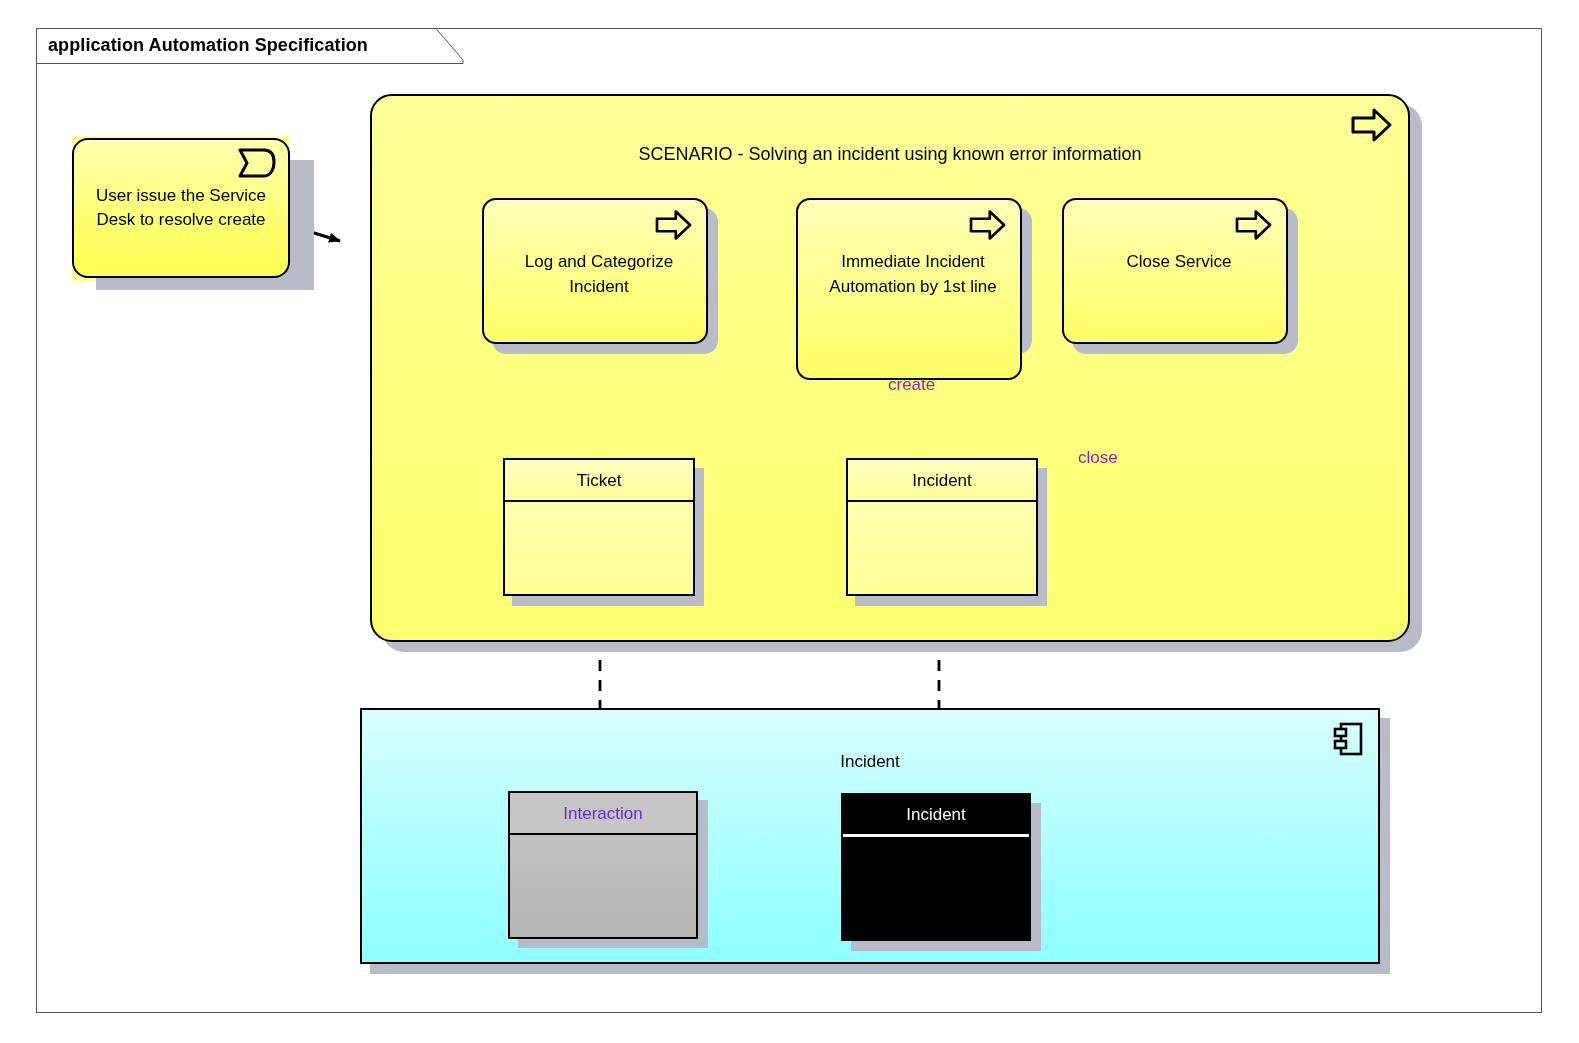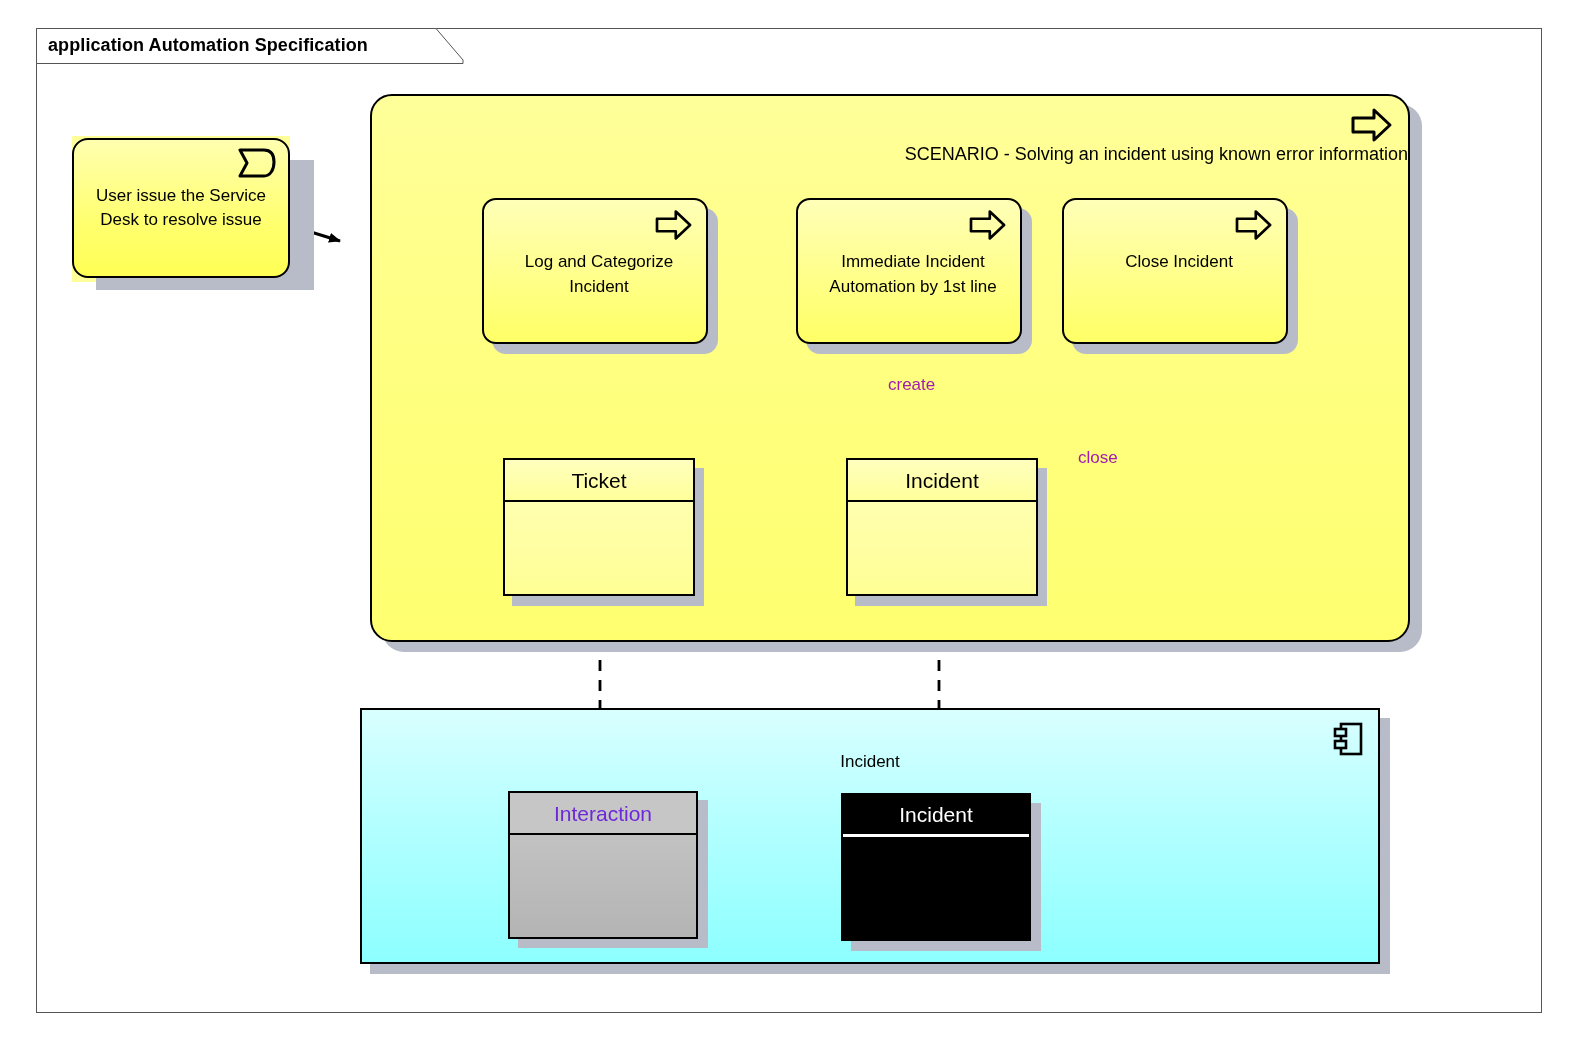--- a/index.html
+++ b/index.html
@@ -85,21 +85,21 @@
   .scenario {
     position: absolute;
     box-sizing: border-box;
     border: 2.5px solid #000000;
     border-radius: 22px;
     background: linear-gradient(to bottom, #ffff9a 0%, #ffff80 50%, #ffff70 100%);
   }
   .scenario-title {
     position: absolute;
     left: 0; right: 0;
-    text-align: right;
+    text-align: center;
     font-size: 18px;
     color: #000000;
     white-space: nowrap;
   }
 
   
   .process {
     position: absolute;
     box-sizing: border-box;
     border: 2.5px solid #000000;
@@ -124,21 +124,21 @@
   .clsbox .cls-head {
     position: relative;
     box-sizing: border-box;
     height: 42px;
     border-bottom: 2.5px solid #000000;
     display: flex;
     align-items: center;
     justify-content: center;
   }
   .clsbox .cls-name {
-    font-size: 21px;
+    font-size: 17px;
     line-height: 1;
   }
   .clsbox .cls-body {
     box-sizing: border-box;
     height: calc(100% - 42px);
   }
 
   .cls-yellow { background: #ffffa0; }
   .cls-yellow .cls-head { background: linear-gradient(to bottom,#ffffbe,#ffff9b); }
   .cls-yellow .cls-body { background: linear-gradient(to bottom,#ffffb0,#ffff95); }
@@ -248,21 +248,21 @@
     <div class="frame-tab-label">application Automation Specification</div>
   </div>
 
   <div class="note-backplate" style="left:72px; top:136px; width:218px; height:146px;"></div>
   <div class="shadow" style="left:96px; top:160px; width:218px; height:130px;"></div>
   <div class="note" style="left:72px; top:138px; width:218px; height:140px;">
     <svg class="icon-svg" style="right:8px; top:4px;" width="46" height="38" viewBox="0 0 46 38">
       <path d="M6,6 L30,6 C38,6 40,12 40,18 C40,26 36,32 30,32 L6,32 L13,19 z" fill="none" stroke="#000000" stroke-width="3" stroke-linejoin="round"></path>
     </svg>
     <div class="note-text" style="top:44px;">User issue the Service</div>
-    <div class="note-text" style="top:68px;">Desk to resolve issue</div>
+    <div class="note-text" style="top:68px;">Desk to resolve create</div>
   </div>
 
   <div class="shadow" style="left:382px; top:104px; width:1040px; height:548px; border-radius:22px;"></div>
   <div class="scenario" style="left:370px; top:94px; width:1040px; height:548px;">
 
     <svg class="icon-svg" style="right:14px; top:10px;" width="44" height="38" viewBox="0 0 44 38">
       <path d="M3,12 L24,12 L24,4 L40,19 L24,34 L24,26 L3,26 z" fill="none" stroke="#000000" stroke-width="3" stroke-linejoin="round"></path>
     </svg>
 
     <div class="scenario-title" style="top:48px;">SCENARIO - Solving an incident using known error information</div>
@@ -271,34 +271,34 @@
   <div class="shadow" style="left:492px; top:208px; width:226px; height:146px; border-radius:14px;"></div>
   <div class="process" style="left:482px; top:198px; width:226px; height:146px;">
     <svg class="icon-svg" style="right:12px; top:8px;" width="40" height="34" viewBox="0 0 44 38">
       <path d="M3,12 L24,12 L24,4 L40,19 L24,34 L24,26 L3,26 z" fill="none" stroke="#000000" stroke-width="3" stroke-linejoin="round"></path>
     </svg>
     <div class="process-text" style="top:50px;">Log and Categorize</div>
     <div class="process-text" style="top:75px;">Incident</div>
   </div>
 
   <div class="shadow" style="left:806px; top:208px; width:226px; height:146px; border-radius:14px;"></div>
-  <div class="process" style="left:796px; top:198px; width:226px; height:146px;">
+  <div class="process" style="left:796px; top:198px; width:226px; height:182px;">
     <svg class="icon-svg" style="right:12px; top:8px;" width="40" height="34" viewBox="0 0 44 38">
       <path d="M3,12 L24,12 L24,4 L40,19 L24,34 L24,26 L3,26 z" fill="none" stroke="#000000" stroke-width="3" stroke-linejoin="round"></path>
     </svg>
     <div class="process-text" style="top:50px;">Immediate Incident</div>
     <div class="process-text" style="top:75px;">Automation by 1st line</div>
   </div>
 
   <div class="shadow" style="left:1072px; top:208px; width:226px; height:146px; border-radius:14px;"></div>
   <div class="process" style="left:1062px; top:198px; width:226px; height:146px;">
     <svg class="icon-svg" style="right:12px; top:8px;" width="40" height="34" viewBox="0 0 44 38">
       <path d="M3,12 L24,12 L24,4 L40,19 L24,34 L24,26 L3,26 z" fill="none" stroke="#000000" stroke-width="3" stroke-linejoin="round"></path>
     </svg>
-    <div class="process-text" style="top:50px;">Close Incident</div>
+    <div class="process-text" style="top:50px;">Close Service</div>
   </div>
 
   <div class="shadow" style="left:512px; top:468px; width:192px; height:138px;"></div>
   <div class="clsbox cls-yellow" style="left:503px; top:458px; width:192px; height:138px;">
     <div class="cls-head">
       <span class="cls-name">Ticket</span>
     </div>
     <div class="cls-body"></div>
   </div>
 

